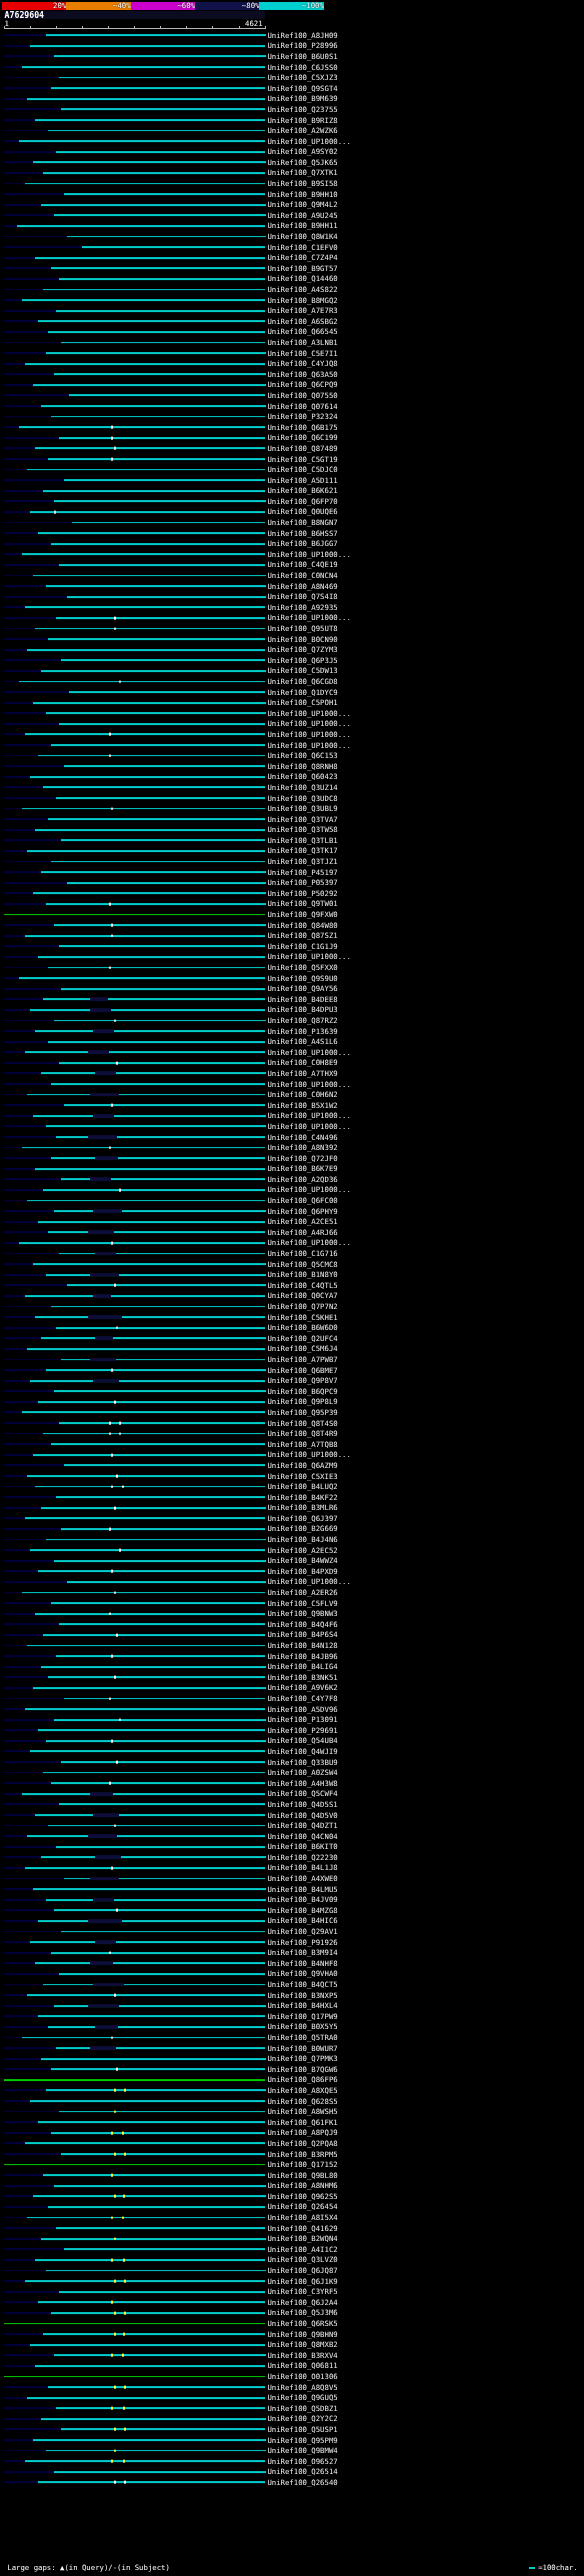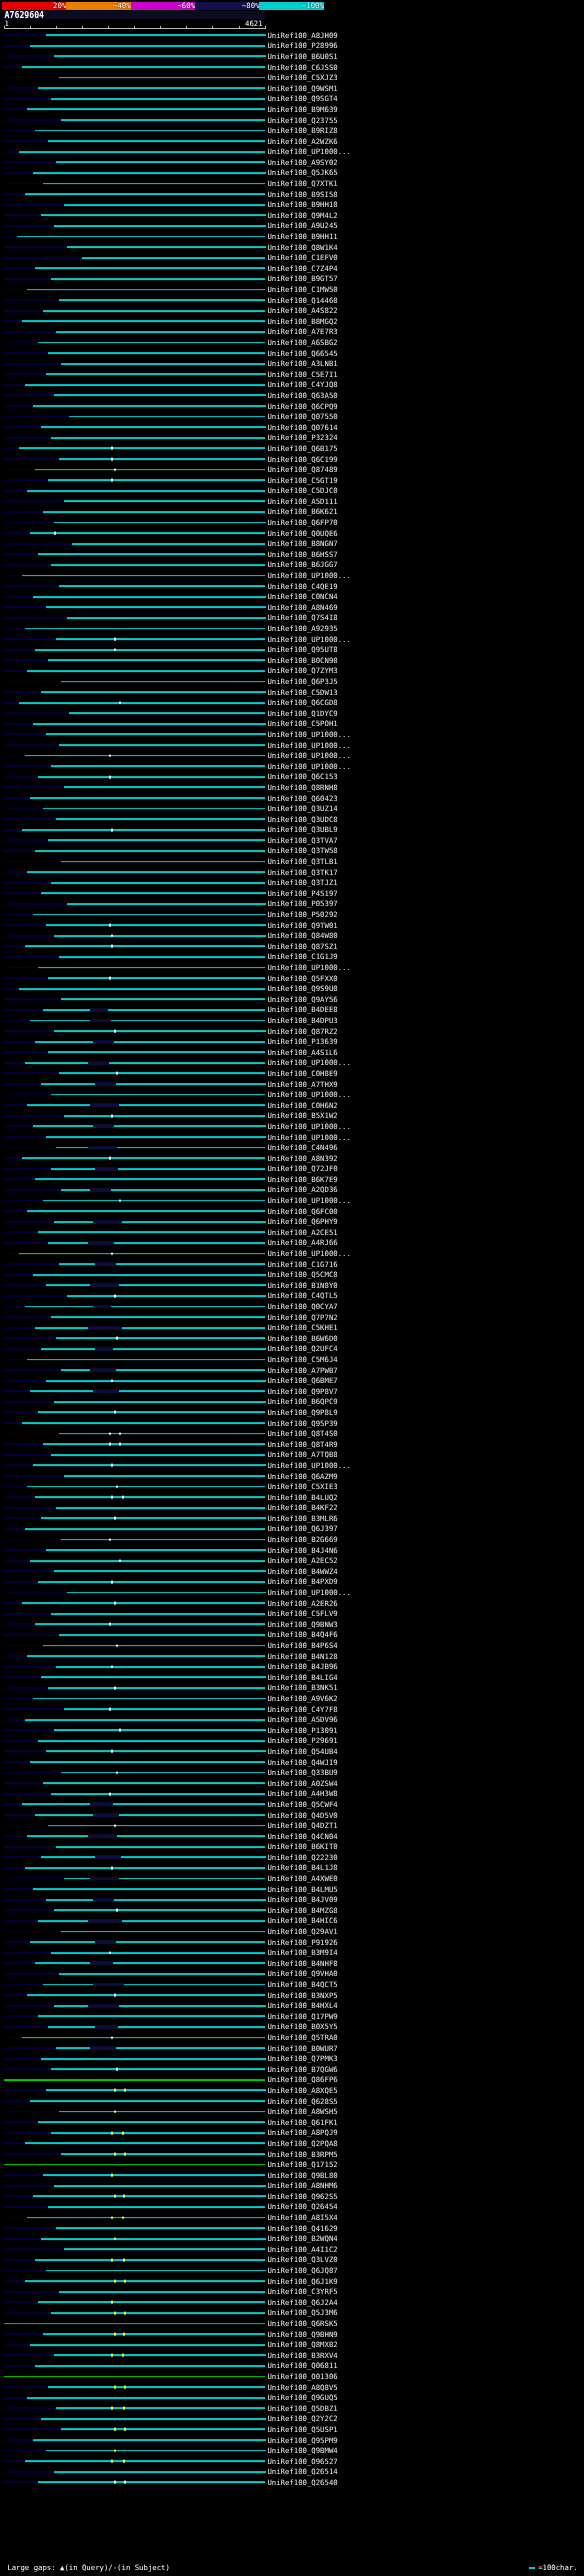--- a/index.html
+++ b/index.html
@@ -109,27 +109,20 @@
       </div>
       <div class="hit-row">
         <div class="track">
           <div class="seg dark" style="left: 0px; width: 55px;"></div>
           <div class="seg main" style="left: 55px; width: 206px;"></div>
         </div>
         <span class="hit-label">UniRef100_C5XJZ3</span>
       </div>
       <div class="hit-row">
         <div class="track">
-          <div class="seg dark" style="left: 0px; width: 34px;"></div>
-          <div class="seg main" style="left: 34px; width: 227px;"></div>
-        </div>
-        <span class="hit-label">UniRef100_Q9WSM1</span>
-      </div>
-      <div class="hit-row">
-        <div class="track">
           <div class="seg dark" style="left: 0px; width: 47px;"></div>
           <div class="seg main" style="left: 47px; width: 214px;"></div>
         </div>
         <span class="hit-label">UniRef100_Q9SGT4</span>
       </div>
       <div class="hit-row">
         <div class="track">
           <div class="seg dark" style="left: 0px; width: 23.5px;"></div>
           <div class="seg main" style="left: 23.5px; width: 238px;"></div>
         </div>
@@ -239,27 +232,20 @@
           <div class="seg main" style="left: 31px; width: 230px;"></div>
         </div>
         <span class="hit-label">UniRef100_C7Z4P4</span>
       </div>
       <div class="hit-row">
         <div class="track">
           <div class="seg dark" style="left: 0px; width: 47px;"></div>
           <div class="seg main" style="left: 47px; width: 214px;"></div>
         </div>
         <span class="hit-label">UniRef100_B9GT57</span>
-      </div>
-      <div class="hit-row">
-        <div class="track">
-          <div class="seg dark" style="left: 0px; width: 23.5px;"></div>
-          <div class="seg main" style="left: 23.5px; width: 238px;"></div>
-        </div>
-        <span class="hit-label">UniRef100_C1MW50</span>
       </div>
       <div class="hit-row">
         <div class="track">
           <div class="seg dark" style="left: 0px; width: 55px;"></div>
           <div class="seg main" style="left: 55px; width: 206px;"></div>
         </div>
         <span class="hit-label">UniRef100_Q14460</span>
       </div>
       <div class="hit-row">
         <div class="track">
@@ -678,20 +664,26 @@
         </div>
         <span class="hit-label">UniRef100_P50292</span>
       </div>
       <div class="hit-row">
         <div class="track">
           <div class="seg dark" style="left: 0px; width: 42px;"></div>
           <div class="seg main" style="left: 42px; width: 220px;"></div>
           <div class="mark" style="left: 105px;"></div>
         </div>
         <span class="hit-label">UniRef100_Q9TW01</span>
+      </div>
+      <div class="hit-row">
+        <div class="track">
+          <div class="seg main green" style="left: 0px; width: 261px;"></div>
+        </div>
+        <span class="hit-label">UniRef100_Q9FXW0</span>
       </div>
       <div class="hit-row">
         <div class="track">
           <div class="seg dark" style="left: 0px; width: 50px;"></div>
           <div class="seg main" style="left: 50px; width: 212px;"></div>
           <div class="mark" style="left: 107px;"></div>
         </div>
         <span class="hit-label">UniRef100_Q84W80</span>
       </div>
       <div class="hit-row">
@@ -1314,20 +1306,27 @@
         </div>
         <span class="hit-label">UniRef100_A4H3W8</span>
       </div>
       <div class="hit-row">
         <div class="track">
           <div class="seg dark" style="left: 0px; width: 18.3px;"></div>
           <div class="seg main" style="left: 18.3px; width: 243px;"></div>
           <div class="seg blob" style="left: 86px; width: 23.5px;"></div>
         </div>
         <span class="hit-label">UniRef100_Q5CWF4</span>
+      </div>
+      <div class="hit-row">
+        <div class="track">
+          <div class="seg dark" style="left: 0px; width: 55px;"></div>
+          <div class="seg main" style="left: 55px; width: 206px;"></div>
+        </div>
+        <span class="hit-label">UniRef100_Q4D5S1</span>
       </div>
       <div class="hit-row">
         <div class="track">
           <div class="seg dark" style="left: 0px; width: 31px;"></div>
           <div class="seg main" style="left: 31px; width: 230px;"></div>
           <div class="seg blob" style="left: 89px; width: 26px;"></div>
         </div>
         <span class="hit-label">UniRef100_Q4D5V0</span>
       </div>
       <div class="hit-row">

